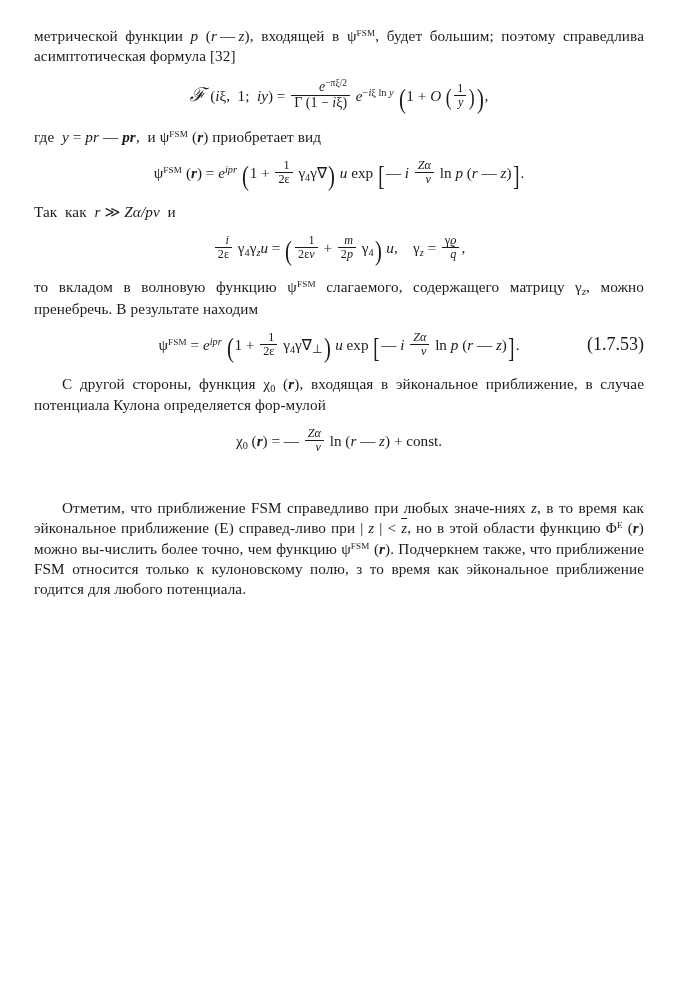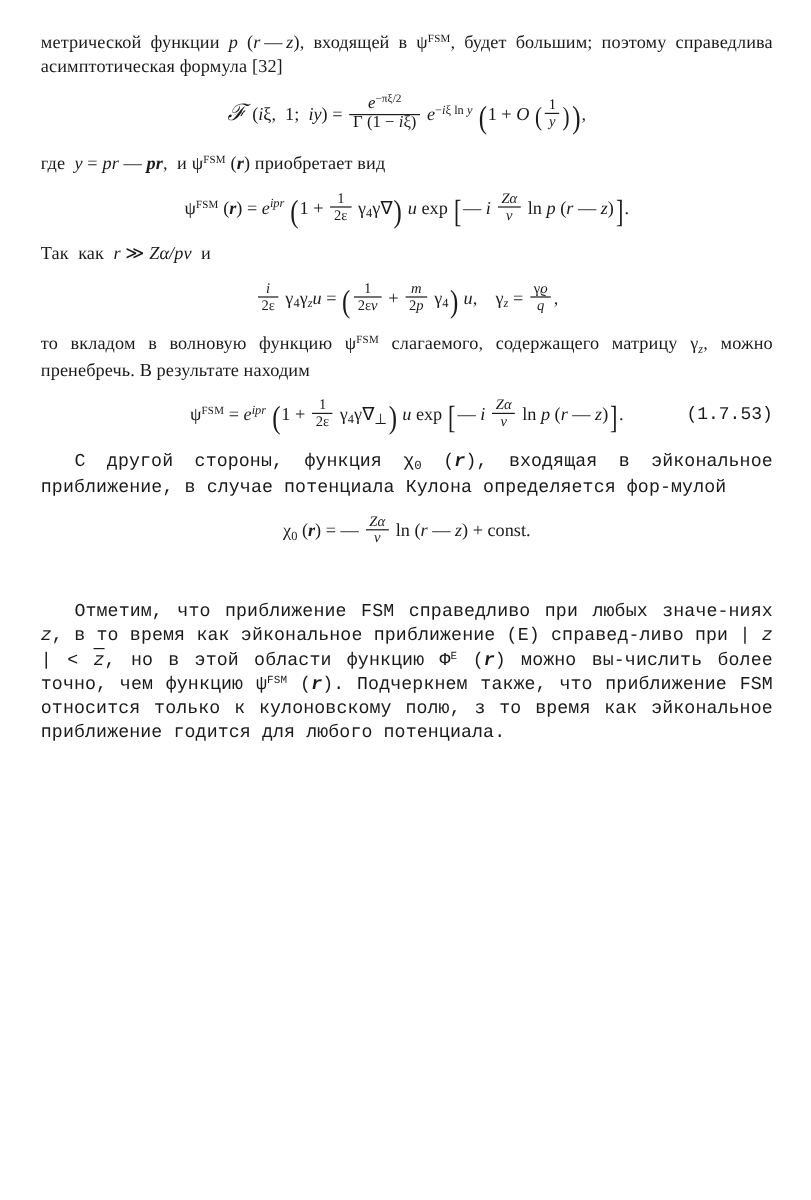--- a/index.html
+++ b/index.html
@@ -29,53 +29,51 @@
   }
   p.para {
     margin: 0 0 0 0;
     font-size: 15.2px;
     line-height: 1.33;
     text-align: justify;
     letter-spacing: 0.1px;
   }
   p.para.indent {
     text-indent: 28px;
-    font-family: Liberation Mono, monospace;
   }
   .gap-m { height: 12px; }
   .gap-l { height: 16px; }
 
   .eq {
     text-align: center;
     font-size: 15.2px;
     line-height: 1.25;
     margin: 0;
     position: relative;
   }
   .eq .num {
     position: absolute;
     right: 0;
     bottom: 2px;
-    font-size: 15px;
-    font-family: Liberation Mono, monospace;
+    font-size: 18px;
   }
   i, .it { font-style: italic; }
   .scr {
     font-family: "Liberation Serif", serif;
     font-style: italic;
     font-size: 19px;
     padding-right: 1px;
   }
   .bold-it { font-style: italic; font-weight: bold; }
 
   
   .frac {
     display: inline-block;
     vertical-align: -0.45em;
-    text-align: center;
+    text-align: right;
     font-size: 0.92em;
     line-height: 1.06;
     margin: 0 2px;
   }
   .frac > .n {
     display: block;
     padding: 0 3px 0px 3px;
     border-bottom: 1px solid #1a1a1a;
   }
   .frac > .d {

